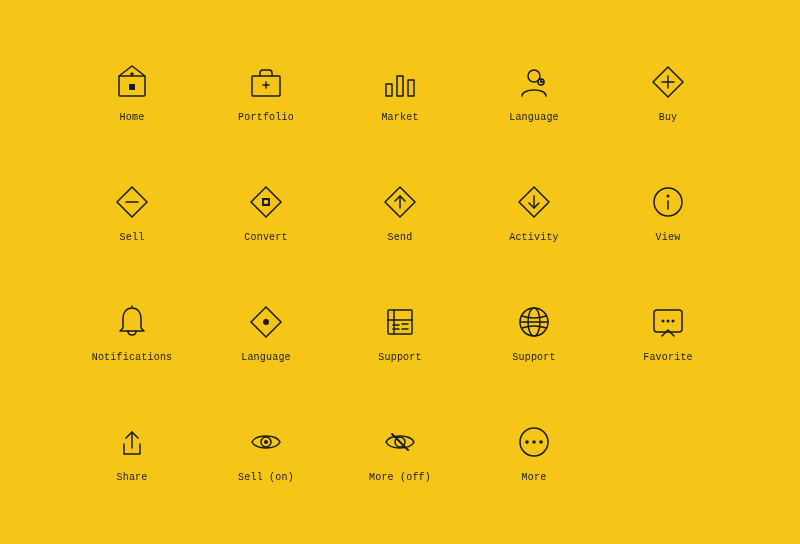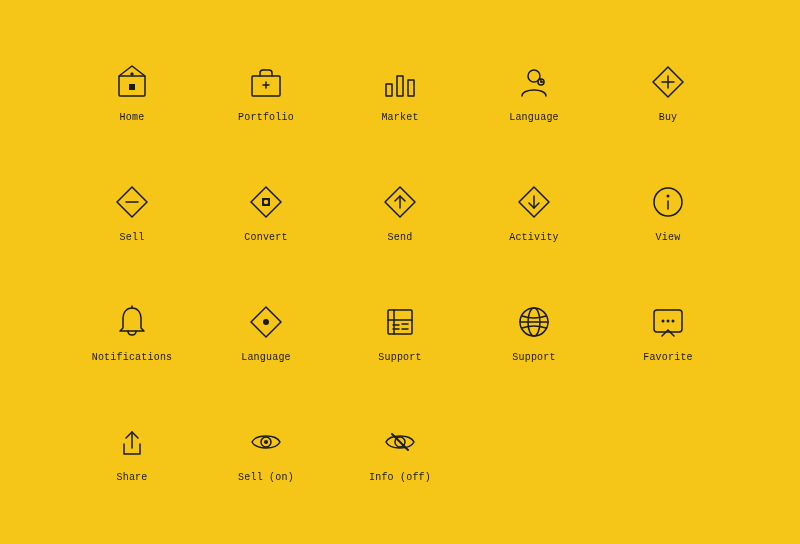--- a/index.html
+++ b/index.html
@@ -215,17 +215,26 @@
     </svg>
     <span class="icon-label">Sell (on)</span>
   </div>
 
   <div class="icon-item">
     <svg viewBox="0 0 40 40">
       <path d="M6 20 C10 12 30 12 34 20 C30 28 10 28 6 20 Z"></path>
       <circle cx="20" cy="20" r="5"></circle>
       <line x1="12" y1="12" x2="28" y2="28" stroke-width="2"></line>
     </svg>
-    <span class="icon-label">Info (off)</span>
-  </div>
-
+    <span class="icon-label">More (off)</span>
+  </div>
+
+  <div class="icon-item">
+    <svg viewBox="0 0 40 40">
+      <circle cx="20" cy="20" r="14"></circle>
+      <circle cx="13" cy="20" r="1.8" fill="#1a1a1a" stroke="none"></circle>
+      <circle cx="20" cy="20" r="1.8" fill="#1a1a1a" stroke="none"></circle>
+      <circle cx="27" cy="20" r="1.8" fill="#1a1a1a" stroke="none"></circle>
+    </svg>
+    <span class="icon-label">More</span>
+  </div>
 
 </div>
 
 </body></html>

